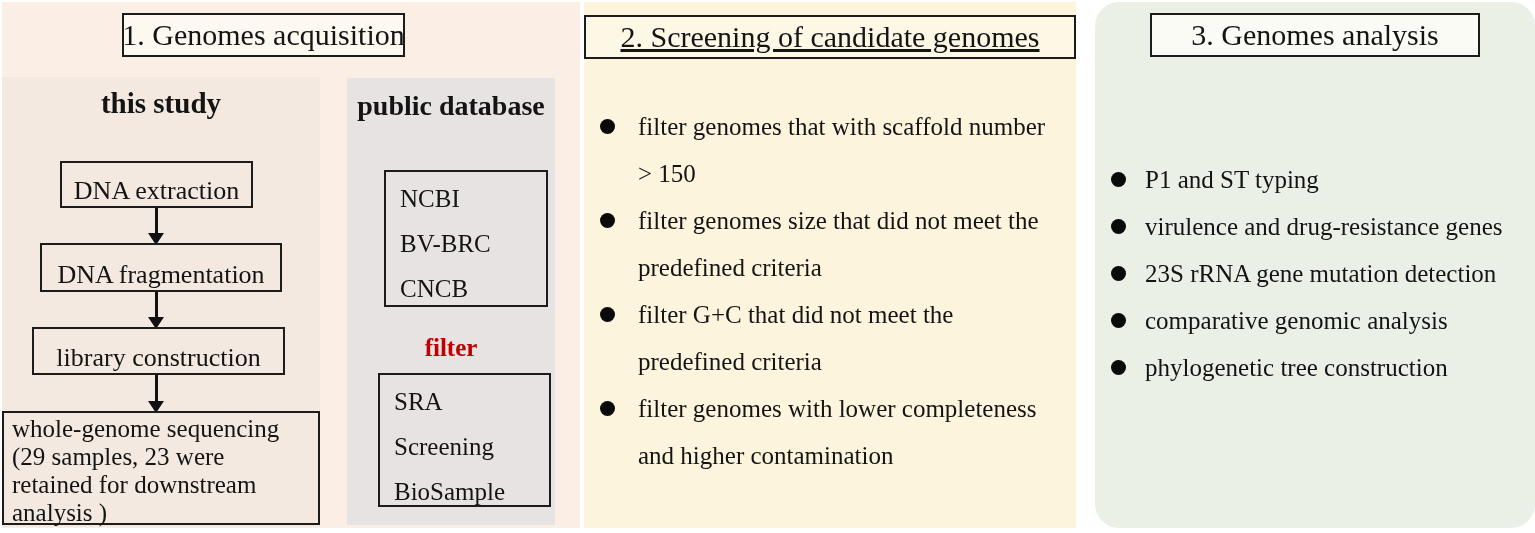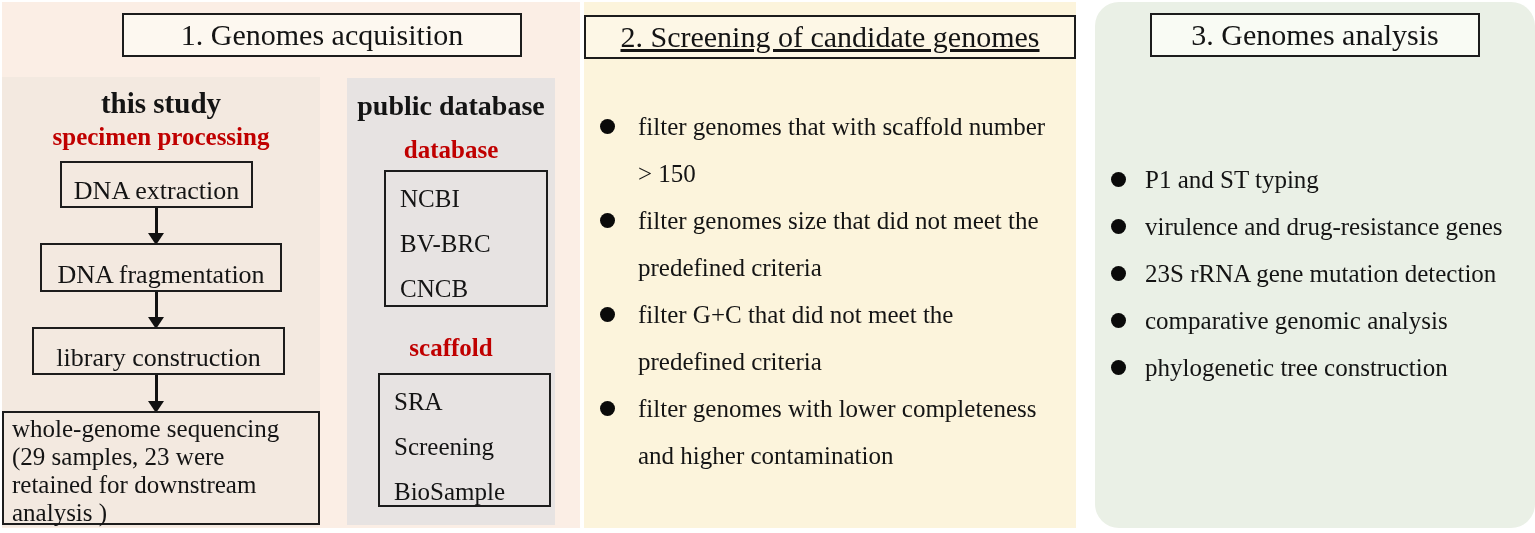--- a/index.html
+++ b/index.html
@@ -9,21 +9,21 @@
   }
   .panel{position:absolute;top:2px;height:526px;box-sizing:border-box;}
   .panel-acq{left:2px;width:578px;background:#fbeee5;}
   .panel-screen{left:584px;width:492px;background:#fcf4dc;}
   .panel-analysis{left:1095px;width:440px;background:#eaf0e6;border-radius:24px;}
 
   .title-box{
     position:absolute;display:flex;align-items:center;justify-content:center;
     border:2px solid #1c1c1c;font-size:30px;box-sizing:border-box;white-space:nowrap;
   }
-  .tb1{left:120px;top:11px;width:400px;height:44px;background:#fdf8f0;}
+  .tb1{left:120px;top:11px;width:283px;height:44px;background:#fdf8f0;}
   .tb2{left:0;top:13px;width:100%;height:44px;background:#fdf7e6;text-decoration:underline;}
   .tb3{left:55px;top:11px;width:330px;height:44px;background:#f9fbf4;}
 
   .subpanel{position:absolute;box-sizing:border-box;}
   .study{left:0;top:75px;width:318px;height:450px;background:#f3e9e0;}
   .pubdb{left:345px;top:76px;width:208px;height:447px;background:#e7e3e2;}
 
   .heading{position:absolute;left:0;width:100%;text-align:center;font-weight:bold;white-space:nowrap;}
   .study-heading{top:10px;font-size:29px;}
   .study-subheading{top:46px;font-size:25px;color:#c00000;}
@@ -77,21 +77,20 @@
 
 <div class="canvas">
 
   <section class="panel panel-acq">
     <div class="title-box tb1">
       <span>1. Genomes acquisition</span>
     </div>
 
     <div class="subpanel study">
       <div class="heading study-heading">this study</div>
-      <div class="heading study-subheading">specimen processing</div>
 
       <div class="flow-box fb-extract">
         <span>DNA extraction</span>
       </div>
       <div class="arrow ar1">
         <div class="shaft"></div>
         <div class="head"></div>
       </div>
 
       <div class="flow-box fb-fragment">
@@ -113,27 +112,26 @@
       <div class="flow-box fb-wgs">
         <span>whole-genome sequencing
 (29 samples, 23 were
 retained for downstream
 analysis )</span>
       </div>
     </div>
 
     <div class="subpanel pubdb">
       <div class="heading pubdb-heading">public database</div>
-      <div class="red-label db-label">database</div>
       <div class="id-box db-box">
         <div>NCBI</div>
         <div>BV-BRC</div>
         <div>CNCB</div>
       </div>
-      <div class="red-label ds-label">scaffold</div>
+      <div class="red-label ds-label">filter</div>
       <div class="id-box ds-box">
         <div>SRA</div>
         <div>Screening</div>
         <div>BioSample</div>
       </div>
     </div>
   </section>
 
   <section class="panel panel-screen">
     <div class="title-box tb2">

